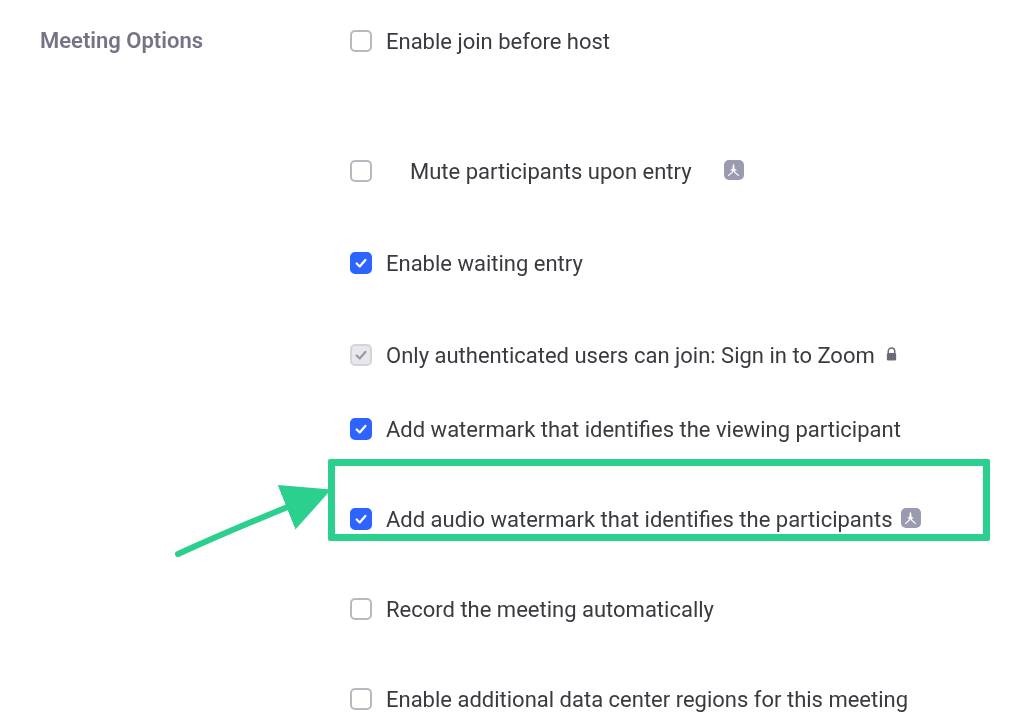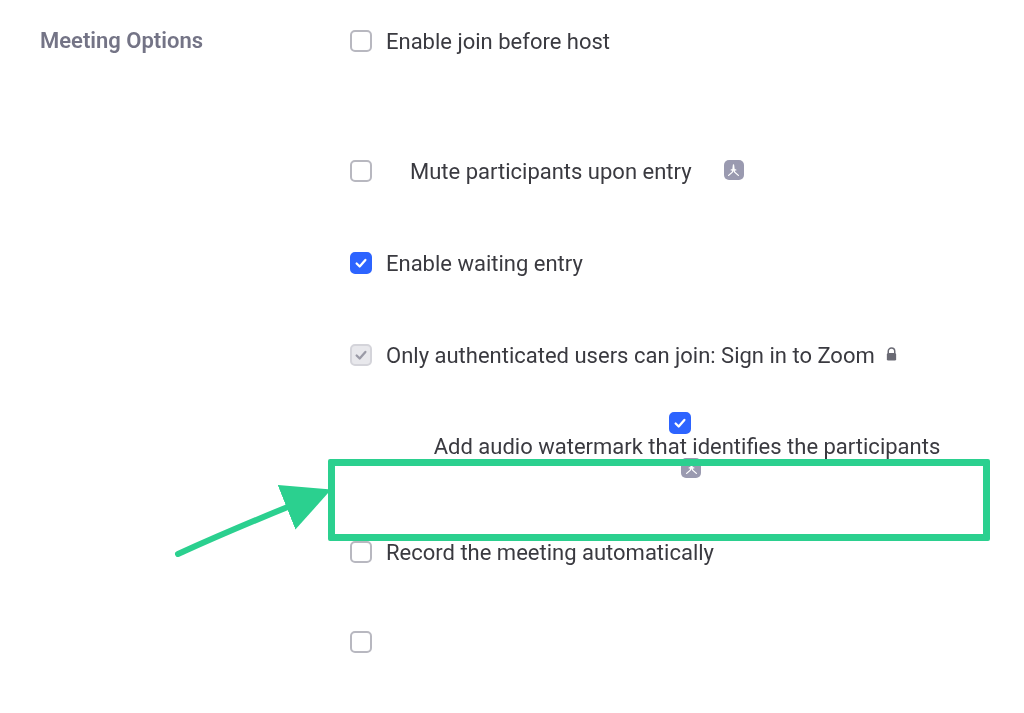--- a/index.html
+++ b/index.html
@@ -168,22 +168,30 @@
       </span>
       <span class="option-label">Only authenticated users can join: Sign in to Zoom</span>
       <span class="lock-icon">
         <svg viewBox="0 0 14 16">
             <path d="M3.5 6.5 V4.5 a3.5 3.5 0 0 1 7 0 V6.5" stroke="#6a6a74" stroke-width="1.6" fill="none"></path>
             <rect x="2" y="6.5" width="10" height="8" rx="1.5" fill="#6a6a74"></rect>
           </svg>
       </span>
     </div>
 
-
-    <div class="option-row" style="margin-bottom:56px;flex-direction:column;">
+    <div class="option-row" style="margin-bottom:56px;">
+      <span class="checkbox checked">
+        <svg viewBox="0 0 16 16">
+            <path d="M3 8.5 L6.5 12 L13 4.5" stroke="#fff" stroke-width="2.6" fill="none" stroke-linecap="round" stroke-linejoin="round"></path>
+          </svg>
+      </span>
+      <span class="option-label">Add watermark that identifies the viewing participant</span>
+    </div>
+
+    <div class="option-row" style="margin-bottom:56px;">
       <span class="checkbox checked">
         <svg viewBox="0 0 16 16">
             <path d="M3 8.5 L6.5 12 L13 4.5" stroke="#fff" stroke-width="2.6" fill="none" stroke-linecap="round" stroke-linejoin="round"></path>
           </svg>
       </span>
       <span class="option-label">Add audio watermark that identifies the participants</span>
       <span class="info-badge">
         <svg viewBox="0 0 16 16">
             <path d="M8 1 L7 9 L6.5 10 L2 14 M8 1 L9 9 L9.5 10 L14 14 M5.2 7.3 L10.8 7.3" stroke="#fff" stroke-width="1.6" fill="none" stroke-linecap="round"></path>
           </svg>
@@ -194,20 +202,21 @@
       <span class="checkbox">
         
       </span>
       <span class="option-label">Record the meeting automatically</span>
     </div>
 
     <div class="option-row" style="margin-bottom:10px;">
       <span class="checkbox">
         
       </span>
+      <span class="option-label">Enable additional data center regions for this meeting</span>
     </div>
 
   </div>
 </div>
 
 <div class="highlight-box"></div>
 
 <svg class="arrow-svg" viewBox="0 0 166 80">
   <defs>
     <marker id="arrowhead" markerWidth="8" markerHeight="8" refX="6" refY="4" orient="auto">

